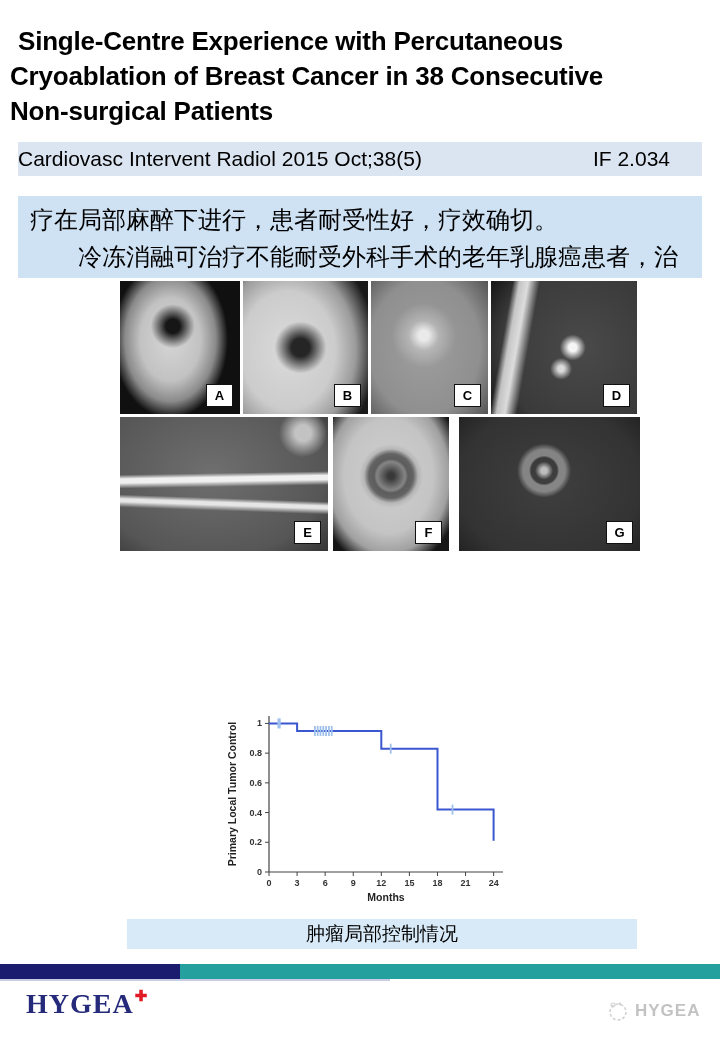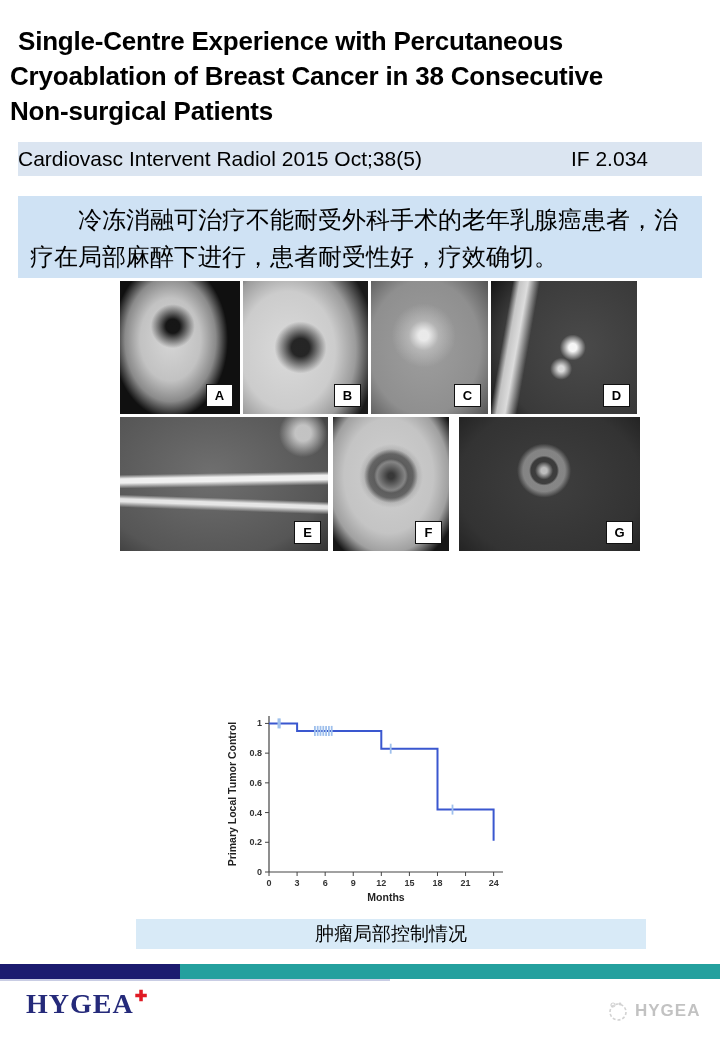--- a/index.html
+++ b/index.html
@@ -11,21 +11,21 @@
   body{width:720px;height:1040px;font-family:"Liberation Sans",sans-serif;color:#000;}
   .slide{position:relative;width:720px;height:1040px;overflow:hidden;background:#fff;}
 
   .page-title{position:absolute;left:10px;top:24px;width:700px;font-weight:bold;
     font-size:26px;line-height:35px;letter-spacing:-0.2px;}
   .title-line:first-child{padding-left:8px;}
 
   .journal-bar{position:absolute;left:18px;top:142px;width:684px;height:34px;
     background:var(--journal-bar-bg);display:flex;align-items:center;font-size:21px;}
   .journal-citation{flex:1;}
-  .impact-factor{padding-right:54px;}
+  .impact-factor{padding-right:32px;}
 
   .summary-box{position:absolute;left:18px;top:196px;width:684px;height:82px;
     background:var(--summary-bg);font-size:24px;line-height:37px;box-sizing:border-box;
     padding:5px 12px 0 12px;}
   .summary-line{white-space:nowrap;overflow:hidden;}
 
   .fig{position:absolute;background-color:#050505;}
   .fig-label{position:absolute;right:7px;bottom:7px;width:25px;height:21px;background:#fff;
     border:1px solid #111;color:#000;font-weight:bold;font-size:13px;display:flex;
     align-items:center;justify-content:center;}
@@ -59,21 +59,21 @@
 
   .description-box{position:absolute;left:18px;top:556px;width:684px;height:147px;
     background:var(--description-bg);font-size:19px;line-height:24px;box-sizing:border-box;
     padding:7px 14px 0 14px;}
 
   .chart-wrap{position:absolute;left:225px;top:706px;width:290px;height:200px;background:#fff;}
   .chart-wrap svg{display:block;}
   .chart-wrap .tick{font-family:"Liberation Sans",sans-serif;font-size:9px;font-weight:bold;fill:#333;}
   .chart-wrap .axlabel{font-family:"Liberation Sans",sans-serif;font-size:10.5px;font-weight:bold;fill:#222;}
 
-  .caption-bar{position:absolute;left:136px;top:919px;width:510px;height:30px;
+  .caption-bar{position:absolute;left:127px;top:919px;width:510px;height:30px;
     background:var(--caption-bg);display:flex;align-items:center;justify-content:center;font-size:19px;}
 
   .footer-bar{position:absolute;left:0;top:964px;width:720px;height:17px;}
   .footer-navy{position:absolute;left:0;top:0;width:180px;height:15px;background:var(--footer-navy);}
   .footer-teal{position:absolute;left:180px;top:0;width:540px;height:15px;background:var(--footer-teal);}
   .footer-underline{position:absolute;left:0;top:15px;width:390px;height:2px;background:#c9cde4;}
 
   .hygea-logo{position:absolute;left:26px;top:988px;font-family:"Liberation Serif",serif;
     font-weight:bold;font-size:28px;color:var(--logo-navy);letter-spacing:1px;}
   .logo-cross{color:var(--logo-cross-red);font-size:15px;position:relative;top:-12px;left:1px;}
@@ -91,22 +91,22 @@
     <div class="title-line">Cryoablation of Breast Cancer in 38 Consecutive</div>
     <div class="title-line">Non-surgical Patients</div>
   </div>
 
   <div class="journal-bar">
     <span class="journal-citation">Cardiovasc Intervent Radiol 2015 Oct;38(5)</span>
     <span class="impact-factor">IF 2.034</span>
   </div>
 
   <div class="summary-box">
+    <div class="summary-line">疗在局部麻醉下进行，患者耐受性好，疗效确切。</div>
     <div class="summary-line">　　冷冻消融可治疗不能耐受外科手术的老年乳腺癌患者，治</div>
-    <div class="summary-line">疗在局部麻醉下进行，患者耐受性好，疗效确切。</div>
   </div>
 
   <div class="fig" id="figA">
     <div class="fig-label">A</div>
   </div>
   <div class="fig" id="figB">
     <div class="fig-label">B</div>
   </div>
   <div class="fig" id="figC">
     <div class="fig-label">C</div>

